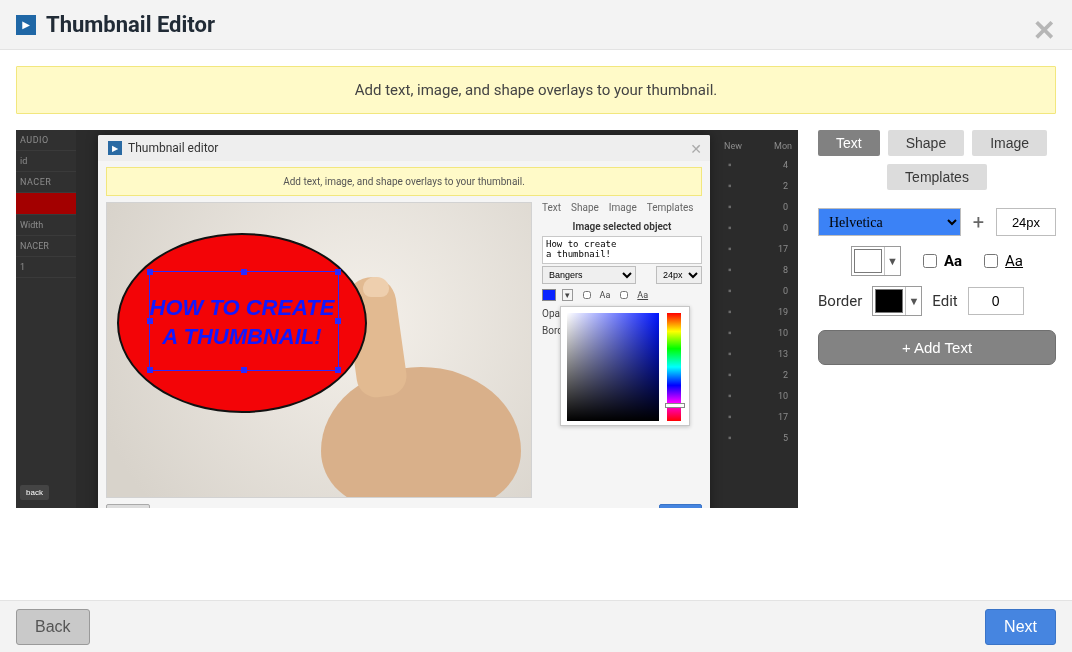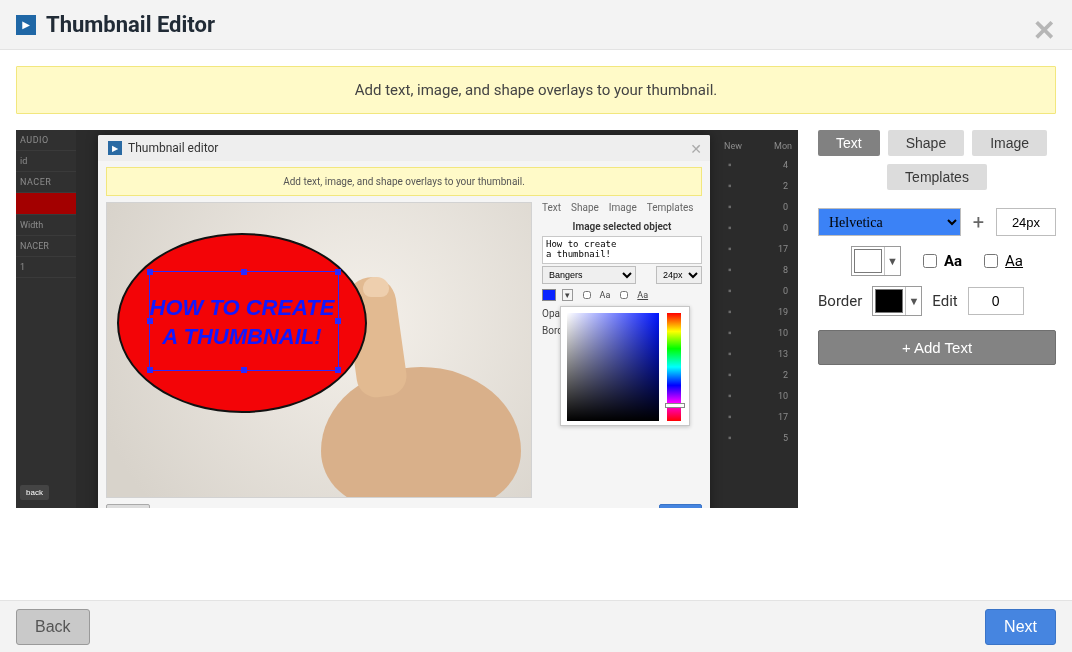--- a/index.html
+++ b/index.html
@@ -335,21 +335,21 @@
     background:#fff; border:1px solid #b8b8b8;
   }
   .r-width-input {
     width:56px; height:28px; border:1px solid #bdbdbd;
     text-align:center; font-size:14px;
   }
   .add-text-btn {
     margin-top:14px; width:100%;
     background:#838383; color:#fff;
     border:1px solid #6f6f6f;
-    padding:8px 0; border-radius:2px;
+    padding:8px 0; border-radius:7px;
     font-size:15px; cursor:pointer;text-align:center;
   }
   .footer {
     position:absolute; left:0; bottom:0; right:0;
     height:52px; background:#f3f3f3;
     border-top:1px solid #e3e3e3;
     display:flex; justify-content:space-between; align-items:center;
     padding:0 16px;
   }
   .ft-btn {

